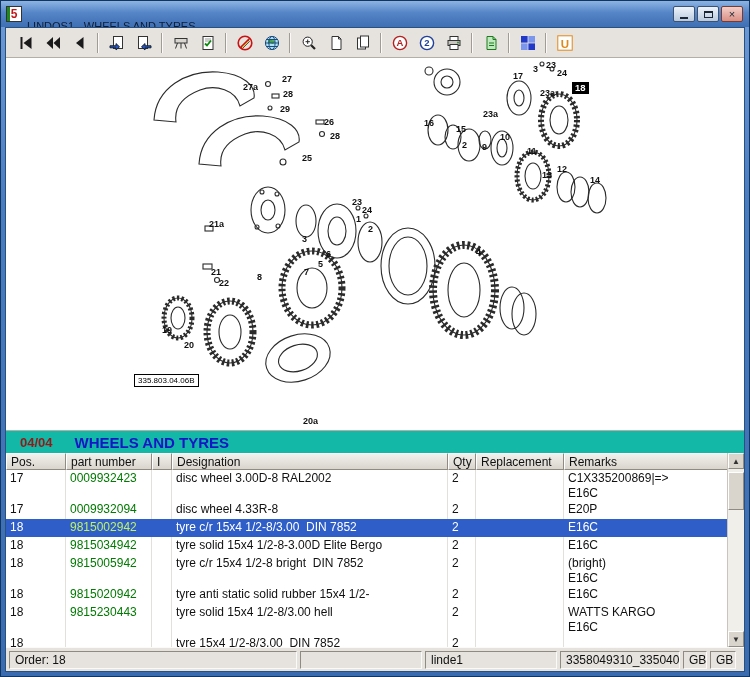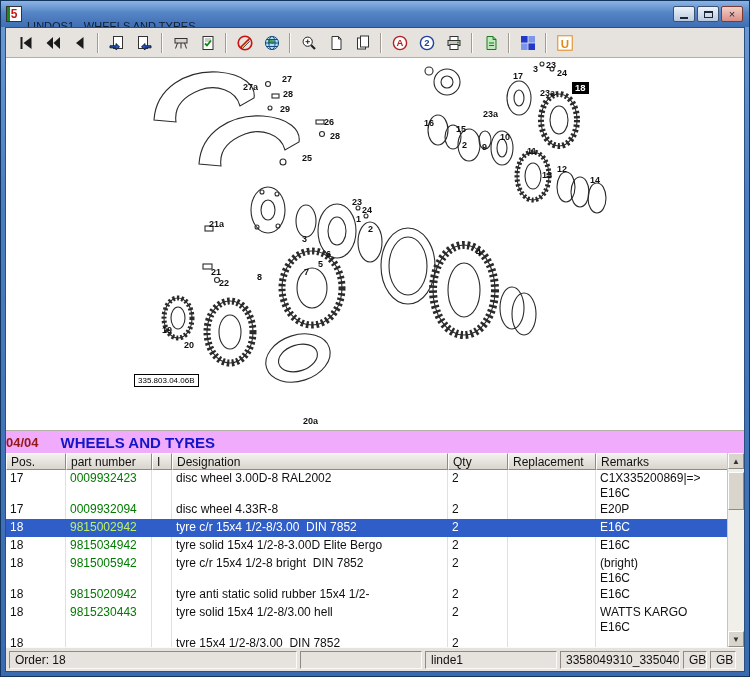--- a/index.html
+++ b/index.html
@@ -38,38 +38,38 @@
   .tsep { width:2px; height:20px; margin:0 4px; border-left:1px solid #a09c94; border-right:1px solid #fbfaf8; }
   
   .diagram { flex:1; position:relative; background:#fff; overflow:hidden; }
   .diagram svg.art { position:absolute; left:0; top:0; width:734px; height:346px; }
   .callout { position:absolute; font-size:9px; font-weight:bold; color:#101010;
     line-height:10px; white-space:nowrap; }
   .callout.hl { background:#000; color:#fff; padding:1px 3px; font-size:9.5px; }
   .plate { position:absolute; border:1px solid #000; background:#fff; color:#000;
     font-size:8px; padding:1px 3px; line-height:9px; }
   
-  .panel-head { height:23px; background:#f0abfc; border-top:1px solid #b3afa7;
-    display:flex; align-items:center; padding-left:0; gap:22px; }
+  .panel-head { height:23px; background:#14b8a6; border-top:1px solid #b3afa7;
+    display:flex; align-items:center; padding-left:14px; gap:22px; }
   .page-ind { font-size:13px; font-weight:bold; color:#941818; }
   .section-title { font-size:15px; font-weight:bold; color:#1515c8; }
   .tablewrap { height:194px; display:flex; background:#fff; }
   .tmain { flex:1; display:flex; flex-direction:column; overflow:hidden; }
   .thead { height:17px; display:flex; }
   .hcell { font-size:12px; color:#111; padding:0 4px; line-height:16px;
     background:linear-gradient(180deg,#f3f1ed,#d9d5cd);
     border-top:1px solid #fff; border-left:1px solid #fff;
     border-right:1px solid #8f8b83; border-bottom:1px solid #8f8b83;
     white-space:nowrap; overflow:hidden; }
   .tbody { flex:1; overflow:hidden; background:#fff; }
   .trow { display:flex; align-items:flex-start; min-height:18px; }
   .cell { font-size:12px; color:#111; padding:1px 4px 0 4px; line-height:15px;
     border-right:1px solid #e3e0da; white-space:pre; overflow:hidden; align-self:stretch; }
   .col0{width:60px} .col1{width:86px} .col2{width:20px} .col3{width:276px}
-  .col4{width:60px} .col5{width:88px} .col6{flex:1; border-right:none;}
+  .col4{width:28px} .col5{width:88px} .col6{flex:1; border-right:none;}
   .trow .col1 { color:#007a00; }
   .trow.selected { background:#2f5ec8; }
   .trow.selected .cell { color:#fff; border-right-color:#2f5ec8; }
   .trow.selected .col1 { color:#bef264; }
   
   .vsb { width:17px; background:#f1efe9; border-left:1px solid #c9c5bd;
     display:flex; flex-direction:column; position:relative; }
   .sbtn { height:16px; background:#d9d5cd; border:1px solid; border-color:#fff #8f8b83 #8f8b83 #fff;
     display:flex; align-items:center; justify-content:center; font-size:8px; color:#333; }
   .strack { flex:1; position:relative; }

